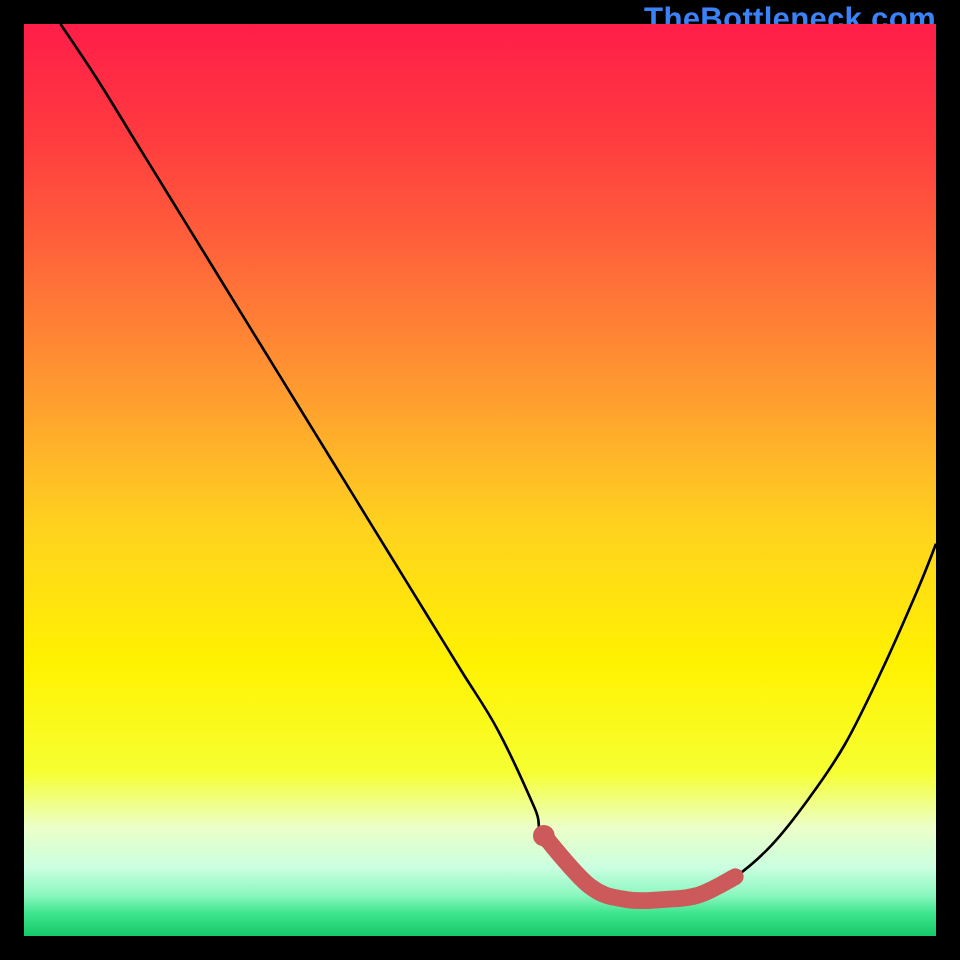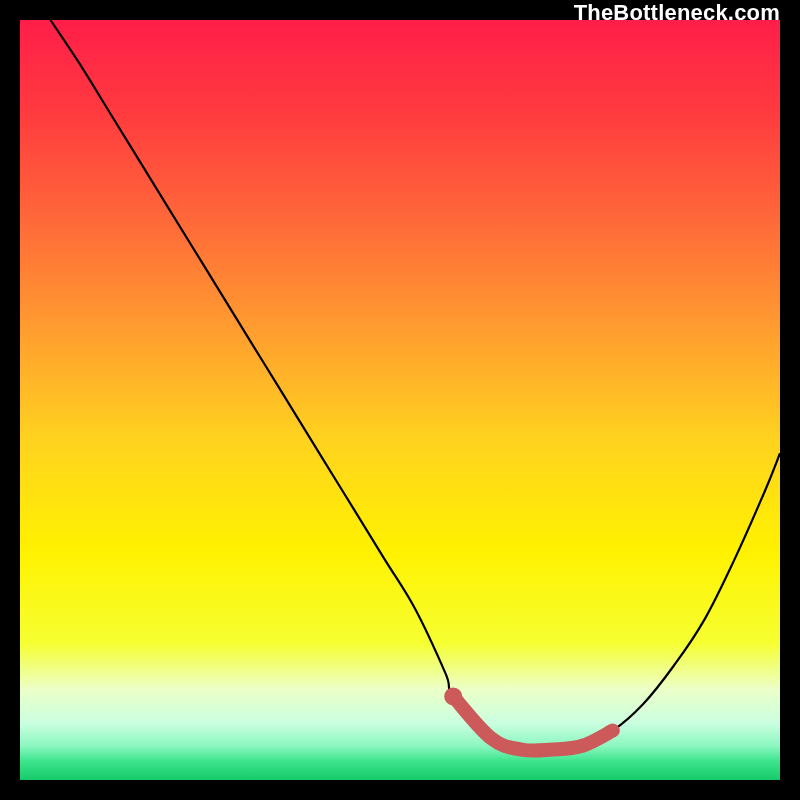--- a/index.html
+++ b/index.html
@@ -21,23 +21,23 @@
     left: 20px;
     top: 20px;
     width: 760px;
     height: 760px;
   }
   .watermark {
     position: absolute;
     top: 0px;
     right: 20px;
     font-family: Arial, Helvetica, sans-serif;
-    font-size: 22px;
+    font-size: 26px;
     font-weight: 600;
-    color: #ffffff;
+    color: #3b82f6;
     letter-spacing: 0.2px;
   }
   svg { display: block; }
 </style>
 </head>
 <body>
 
 <div class="stage">
   <div class="watermark">TheBottleneck.com</div>
 

